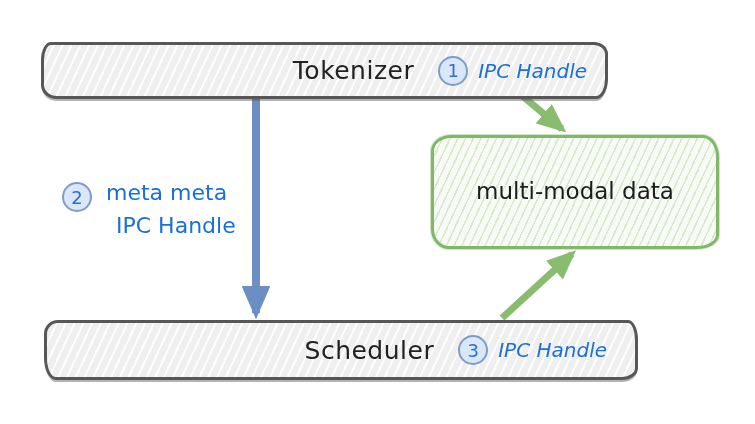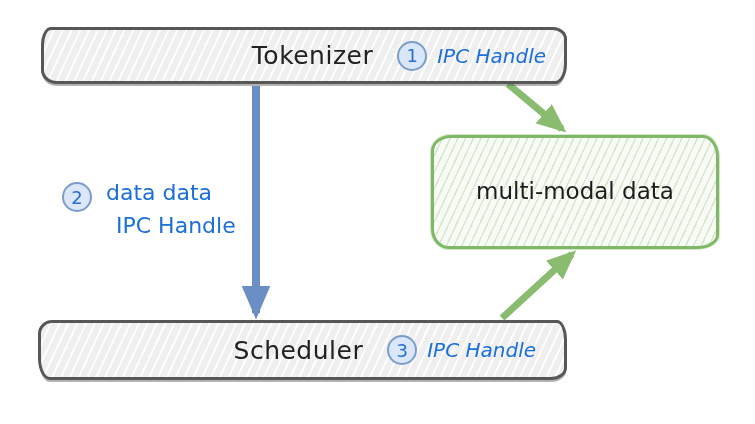--- a/index.html
+++ b/index.html
@@ -29,26 +29,26 @@
     display: flex;
     align-items: center;
     justify-content: flex-end;
     border: 3px solid #575757;
     background:
       repeating-linear-gradient(115deg, rgba(255,255,255,0.9) 0 2px, rgba(255,255,255,0) 2px 8px),
       #efefef;
     box-shadow: 0 3px 0 -1px rgba(87,87,87,0.45);
   }
   .bar.tokenizer {
-    left: 41px; top: 27px; width: 526px; height: 57px;
+    left: 41px; top: 42px; width: 567px; height: 57px;
     border-radius: 10px 14px 12px 16px / 18px 12px 20px 14px;
     padding-right: 18px;
   }
   .bar.scheduler {
-    left: 38px; top: 320px; width: 529px; height: 60px;
+    left: 44px; top: 320px; width: 594px; height: 60px;
     border-radius: 14px 10px 16px 12px / 14px 20px 12px 22px;
     padding-right: 28px;
   }
   .bar-title {
     font-size: 25px;
     color: #222222;
     letter-spacing: 0.5px;
     margin-right: 24px;
   }
   .step-circle {
@@ -145,16 +145,16 @@
     <span class="annotation">IPC Handle</span>
   </div>
 
   <div class="hbm-box">
     <div>multi-modal data</div>
   </div>
 
   <div class="edge-step-circle">
     <span class="step-circle">2</span>
   </div>
-  <div class="edge-line1">data data</div>
+  <div class="edge-line1">meta meta</div>
   <div class="edge-line2">IPC Handle</div>
 
 </div>
 
 </body></html>

